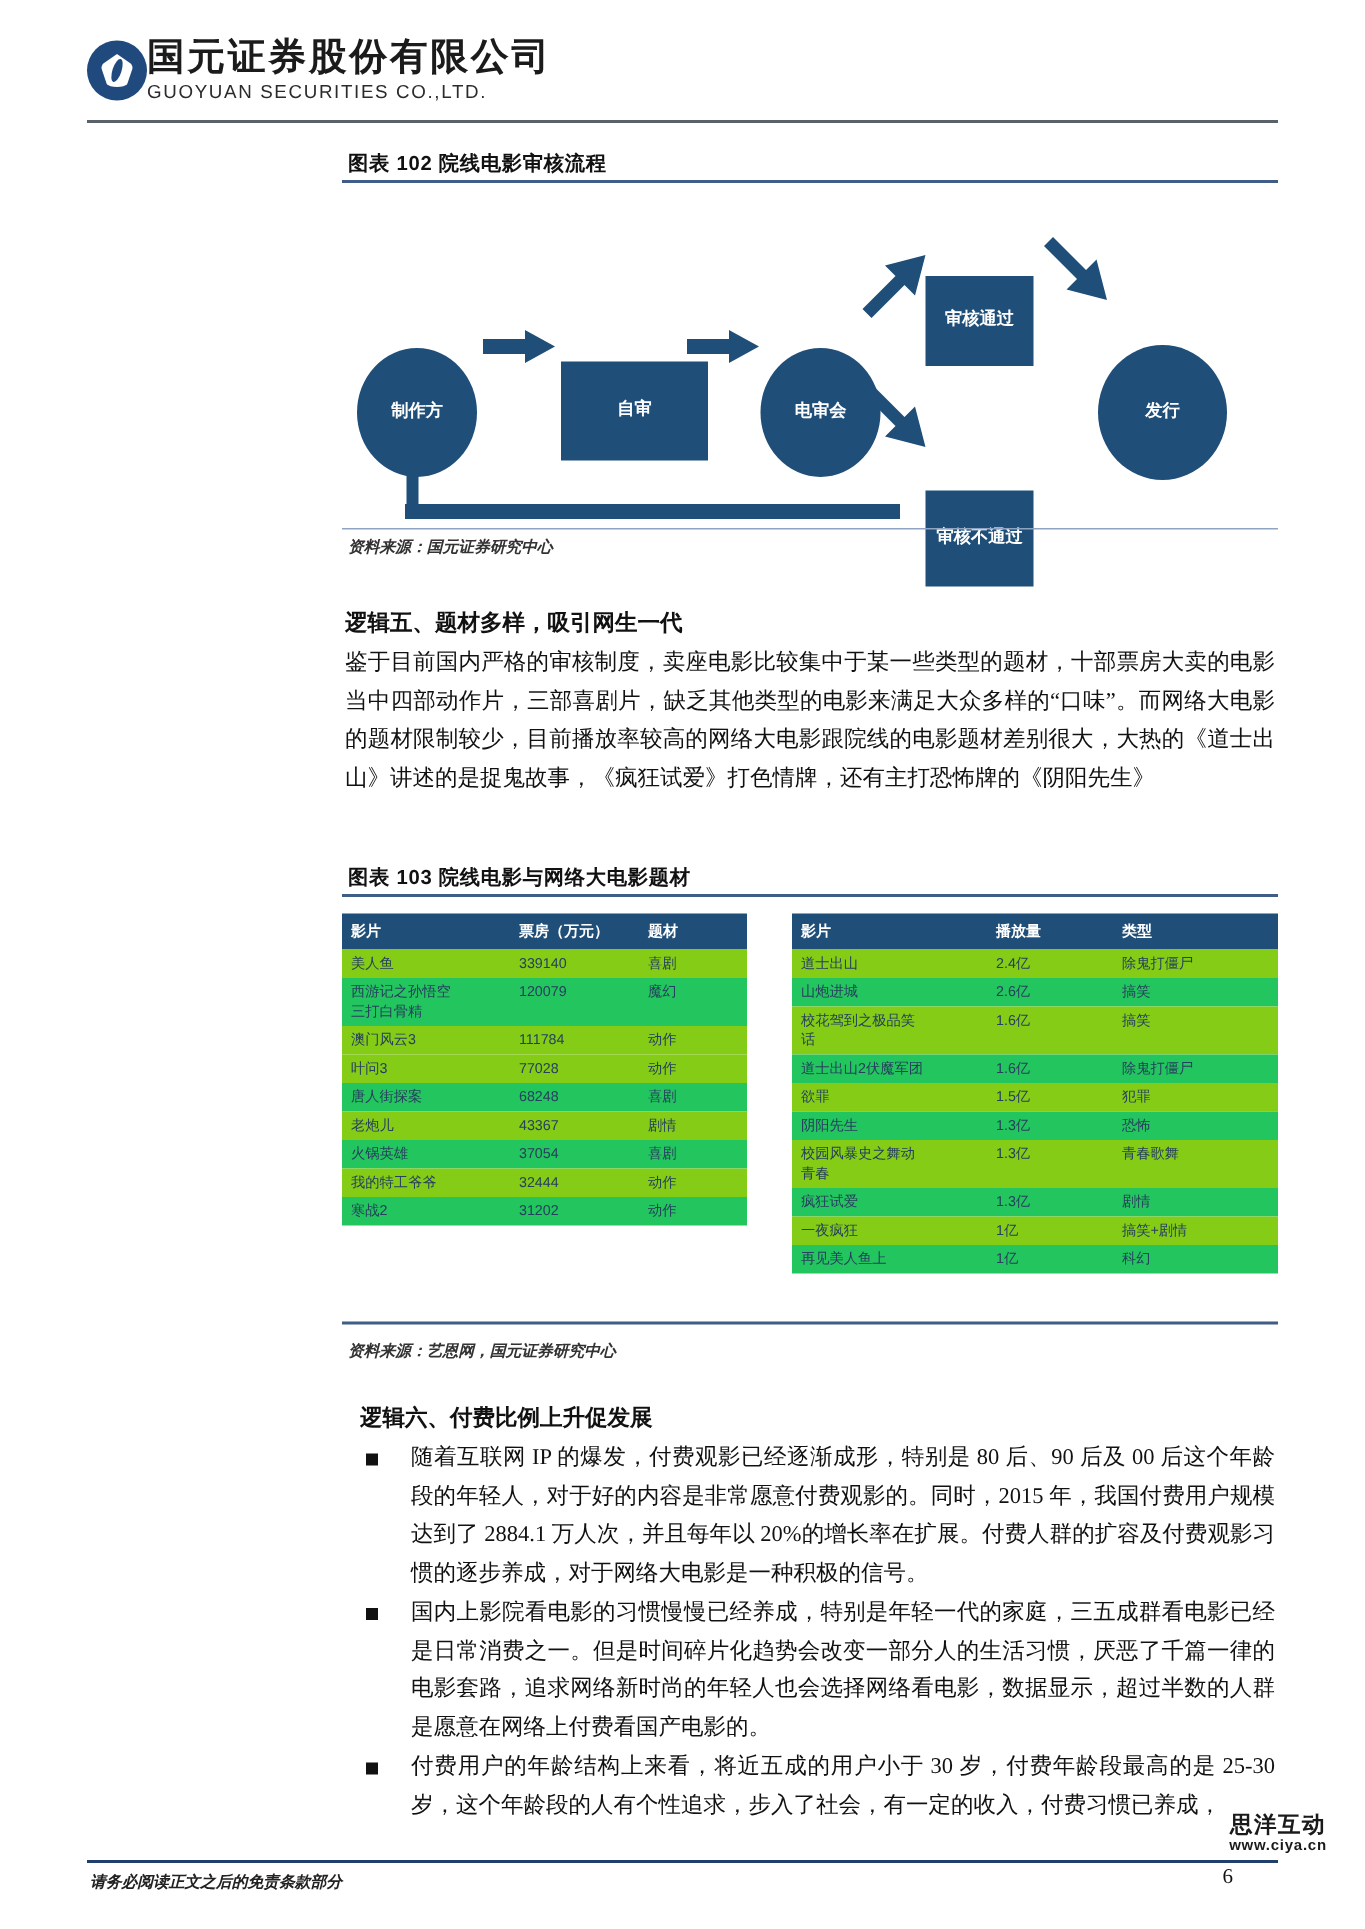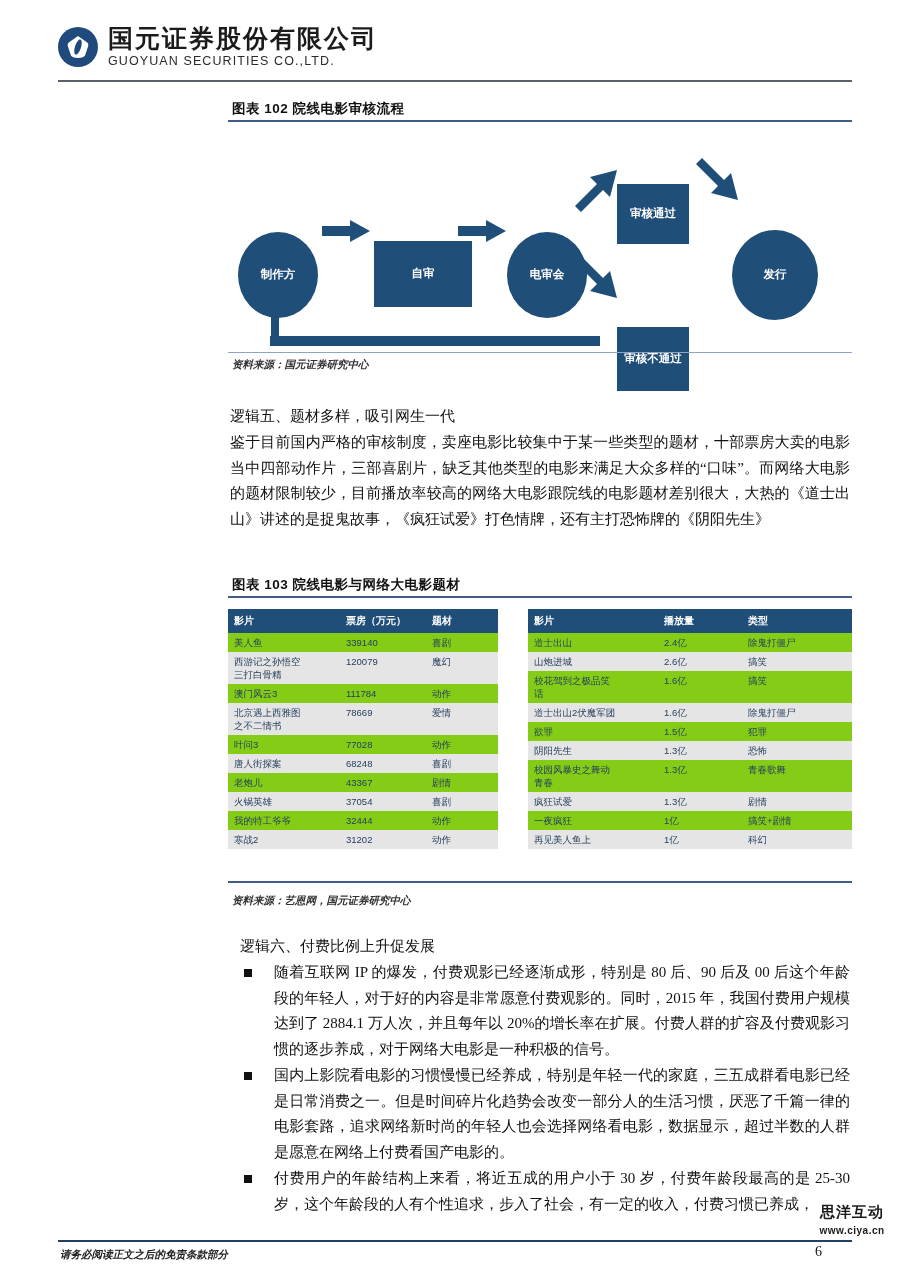--- a/index.html
+++ b/index.html
@@ -8,21 +8,21 @@
     background:#ffffff;
     font-family:"Liberation Serif","DejaVu Serif",serif;
     color:#111;
     position:relative;
     overflow:hidden;
   }
   .page{position:relative;width:910px;height:1286px;}
 
   
   .header{position:absolute;left:58px;top:18px;width:794px;}
-  .logo-row{display:flex;align-items:center;gap:10px;height:58px;}
+  .logo-row{display:flex;align-items:center;height:58px;}
   .logo-mark{width:40px;height:40px;border-radius:50%;background:#20497e;position:relative;flex:0 0 auto;}
   .logo-mark:before{
     content:"";position:absolute;left:9px;top:9px;width:22px;height:22px;
     background:#ffffff;border-radius:50% 50% 50% 50%/60% 60% 40% 40%;
     clip-path:polygon(50% 0%,100% 35%,78% 100%,22% 100%,0% 35%);
   }
   .logo-mark:after{
     content:"";position:absolute;left:17px;top:12px;width:6px;height:16px;
     background:#20497e;border-radius:50%;transform:rotate(18deg);
   }
@@ -57,21 +57,21 @@
   .ellipse{border-radius:50%;}
   .arrow{position:absolute;}
   .bar{position:absolute;background:#1f4e79;}
 
   
   .para{
     position:absolute;
     font-size:15px;line-height:25.5px;color:#111;
     text-align:justify;
   }
-  .para b{font-weight:normal;}
+  .para b{font-weight:bold;}
   .bullet-list{position:absolute;}
   .bullet-item{
     position:relative;padding-left:44px;
     font-size:15px;line-height:25.5px;text-align:justify;margin-bottom:1px;
   }
   .bullet-item:before{
     content:"";position:absolute;left:14px;top:9px;width:8px;height:8px;background:#111;
   }
 
   
@@ -84,40 +84,40 @@
   .tbl th{
     background:#1f4e79;color:#ffffff;font-weight:bold;
     text-align:left;padding:5px 6px;font-size:10px;
     height:17px;box-sizing:border-box;
   }
   .tbl td{
     padding:3px 6px;vertical-align:top;line-height:13px;
     height:18px;box-sizing:border-box;
   }
   .tbl tr.odd td{background:#84cc16;}
-  .tbl tr.even td{background:#e5e5e5;}
+  .tbl tr.even td{background:#22c55e;}
   .tblL{position:absolute;left:0;top:0;width:270px;}
   .tblR{position:absolute;left:300px;top:0;width:324px;}
   .tbl-bottom{position:absolute;left:0;top:272px;width:624px;height:2px;background:#3f5d86;}
 
   
   .foot-rule{position:absolute;left:58px;top:1240px;width:794px;height:2px;background:#20406b;}
   .foot-note{
     position:absolute;left:60px;top:1248px;
     font-family:"Liberation Serif","DejaVu Serif",serif;
     font-style:italic;font-weight:bold;font-size:10.5px;color:#222;
   }
   .foot-page{
     position:absolute;left:815px;top:1244px;
     font-family:"Liberation Serif","DejaVu Serif",serif;
     font-size:14px;color:#111;
   }
   .watermark{
     position:absolute;left:800px;top:1204px;width:104px;height:32px;
-    display:flex;flex-direction:column;align-items:center;justify-content:space-between;
+    display:flex;flex-direction:column;align-items:center;justify-content:flex-end;
   }
   .wm-cn{
     font-family:"Liberation Sans","DejaVu Sans",sans-serif;
     font-weight:bold;font-size:15px;color:#1a1a1a;letter-spacing:1px;line-height:16px;
   }
   .wm-url{
     font-family:"Liberation Sans","DejaVu Sans",sans-serif;
     font-weight:bold;font-size:10px;color:#1a1a1a;letter-spacing:.5px;line-height:11px;
   }
 </style>
@@ -214,25 +214,20 @@
           <tr class="even">
             <td>西游记之孙悟空<br>三打白骨精</td>
             <td>120079</td>
             <td>魔幻</td>
           </tr>
           <tr class="odd">
             <td>澳门风云3</td>
             <td>111784</td>
             <td>动作</td>
           </tr>
-          <tr class="even">
-            <td>北京遇上西雅图<br>之不二情书</td>
-            <td>78669</td>
-            <td>爱情</td>
-          </tr>
           <tr class="odd">
             <td>叶问3</td>
             <td>77028</td>
             <td>动作</td>
           </tr>
           <tr class="even">
             <td>唐人街探案</td>
             <td>68248</td>
             <td>喜剧</td>
           </tr>

